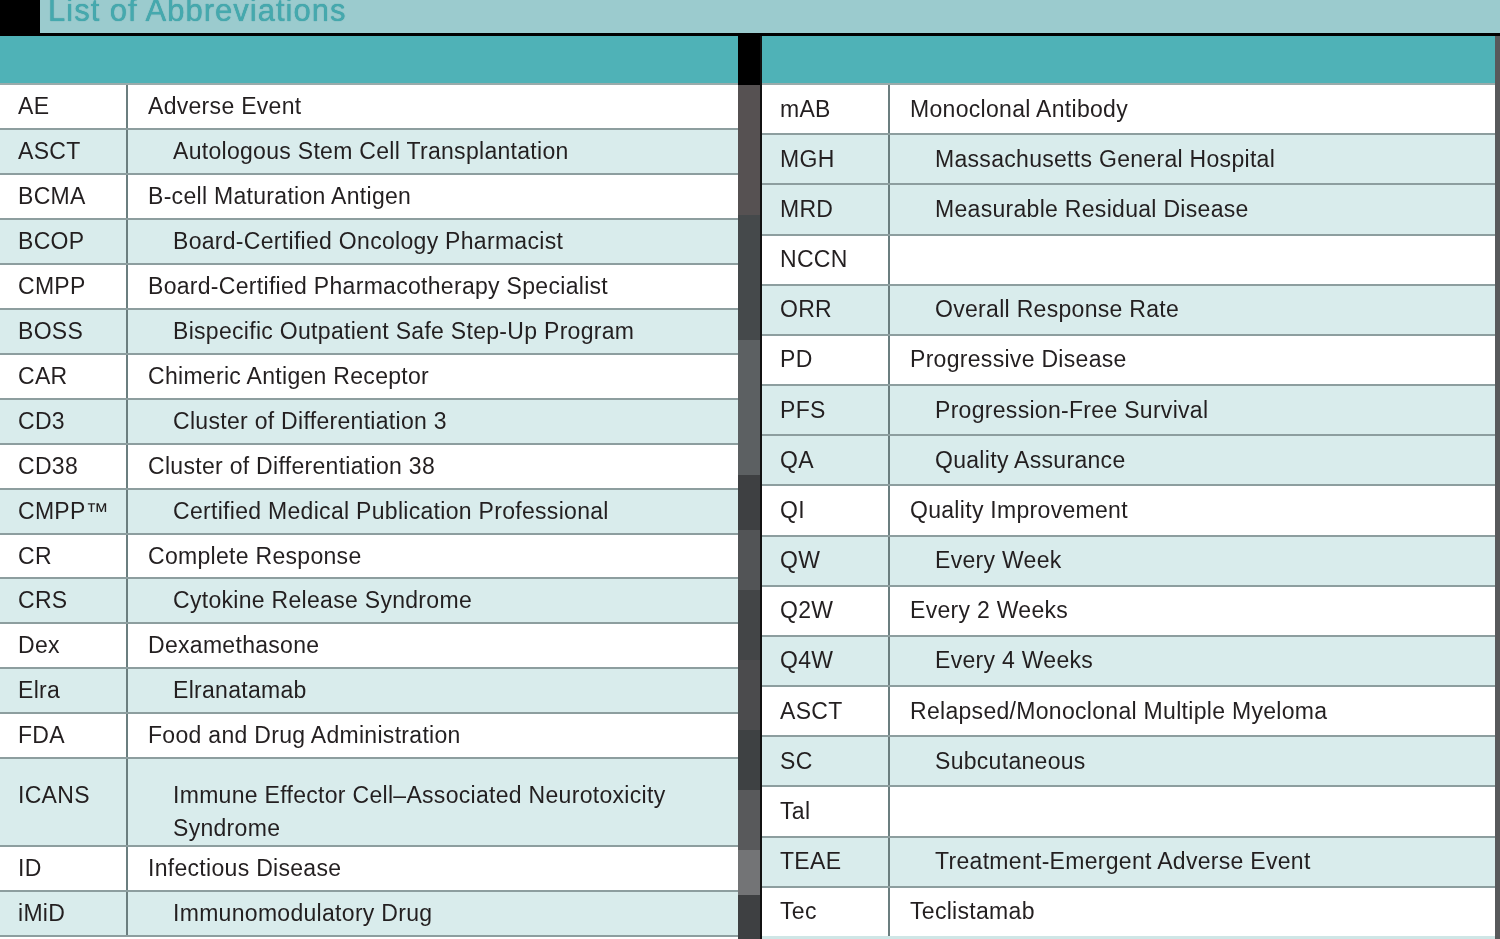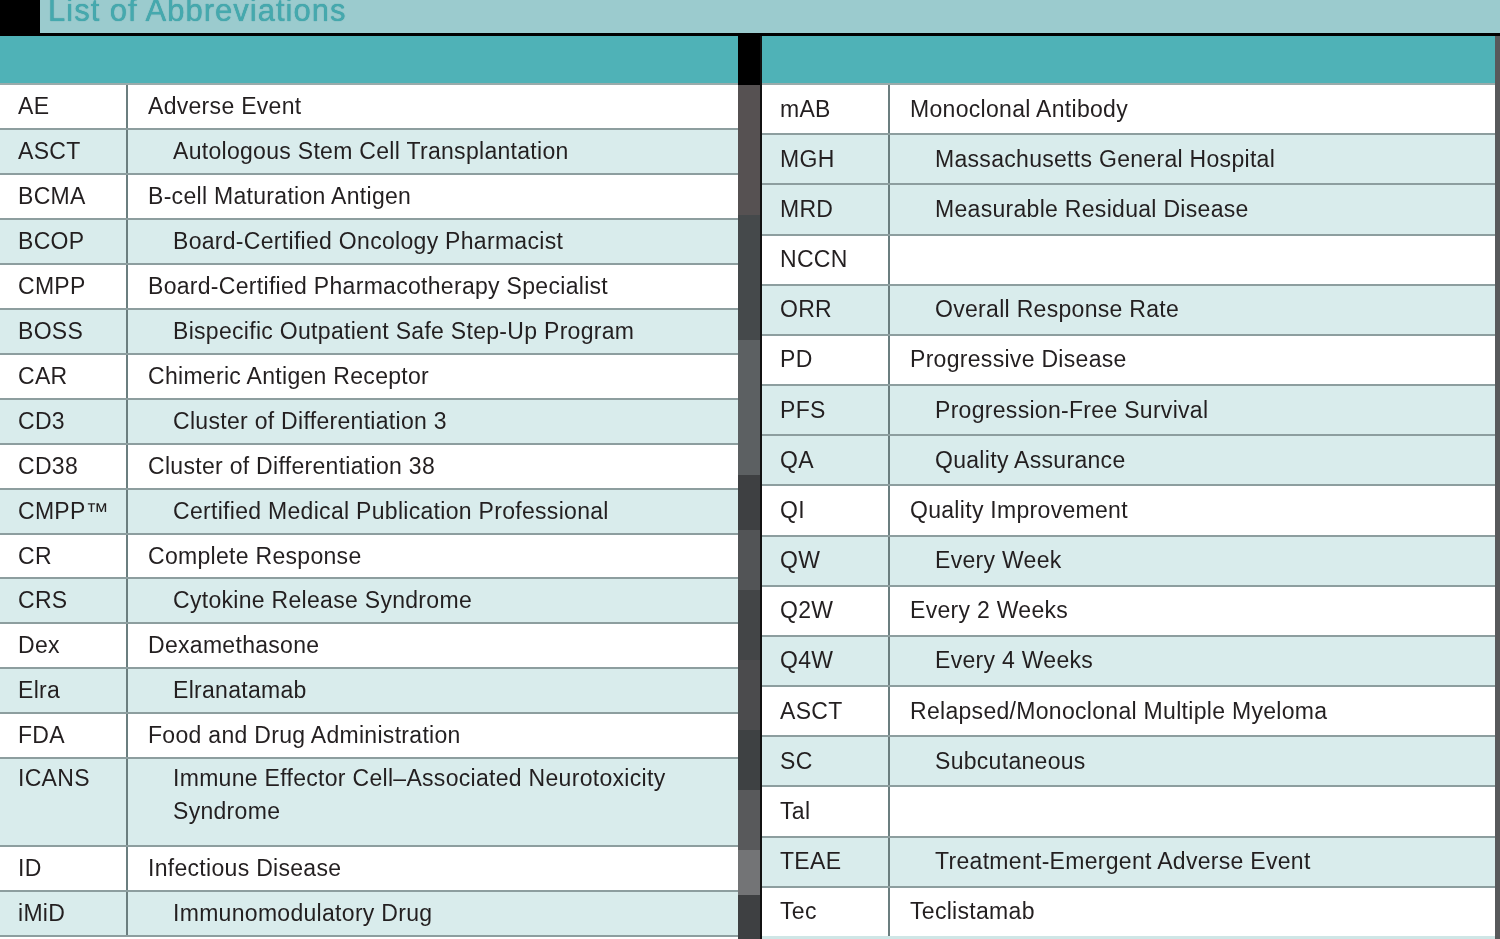--- a/index.html
+++ b/index.html
@@ -44,21 +44,21 @@
   .row{flex:1 1 0;display:flex;min-height:0;background:var(--row-white);}
   .row.alt{background:var(--row-alt);gap:25px;}
   .row.tall{flex:2 1 0;}
   .row + .row{border-top:2px solid var(--row-border);}
 
   .cell{display:flex;align-items:center;font-size:23px;line-height:33px;
     letter-spacing:0.3px;overflow:hidden;}
   .cell.abbr{flex:0 0 128px;width:128px;padding-left:18px;
     border-right:2px solid var(--col-border);}
   .cell.def{flex:1 1 auto;padding-left:20px;padding-right:14px;}
-  .row.tall .cell{align-items:flex-start;padding-top:3px;}
+  .row.tall .cell{align-items:flex-start;padding-top:20px;}
 
   
   .mid-strip{width:24px;height:903px;flex:0 0 24px;border-right:2px solid #111;
     background:linear-gradient(180deg,
       #000000 0%, #000000 5.4%,
       #565152 5.4%, #565152 19.8%,
       #45494b 19.8%, #45494b 33.7%,
       #5c6062 33.7%, #5c6062 48.6%,
       #3e4042 48.6%, #3e4042 54.7%,
       #525456 54.7%, #525456 61.4%,

